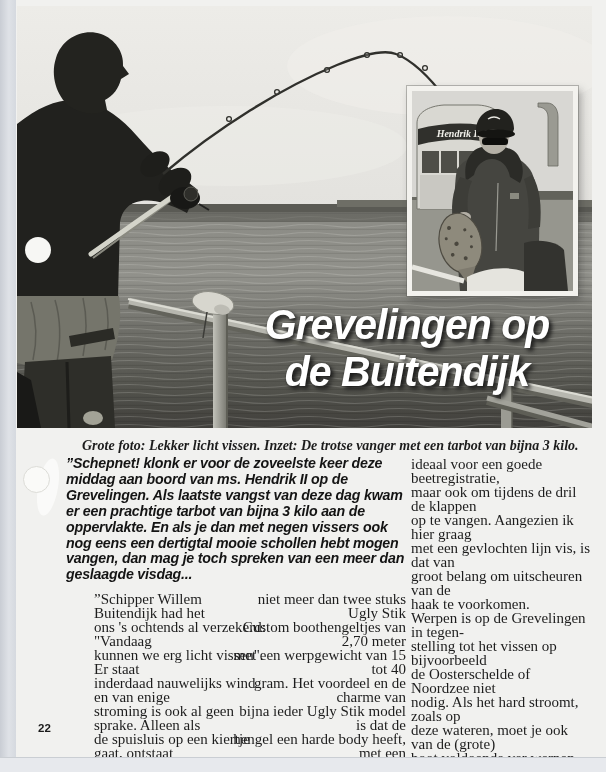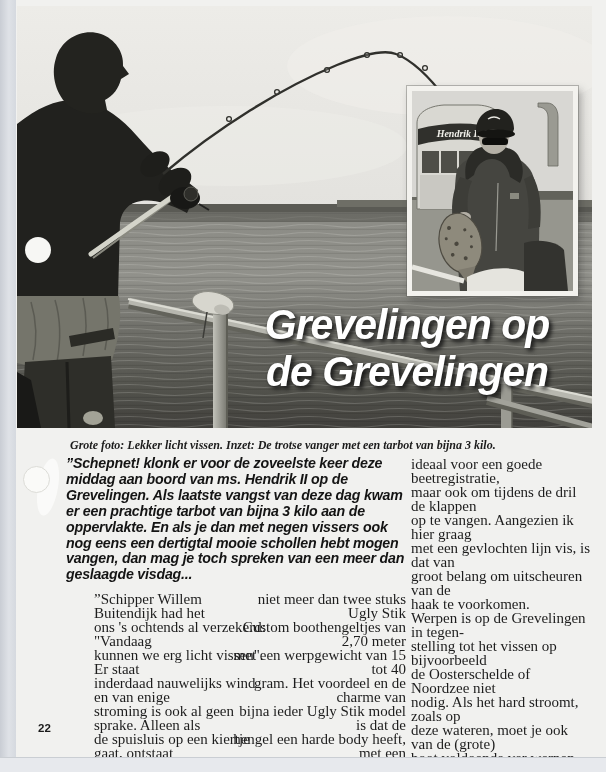--- a/index.html
+++ b/index.html
@@ -46,22 +46,22 @@
     text-shadow:3px 3px 4px rgba(18,18,18,.9), 0 0 2px rgba(0,0,0,.4);
     transform:scaleY(1.02);
   }
   .inset {
     position:absolute; left:390px; top:80px; width:171px; height:210px;
     border:5px solid #f3f2ee; z-index:6; background:#d8d7d3;
     box-shadow:0 0 0 1px rgba(95,95,90,.4), 3px 4px 8px rgba(40,40,40,.35);
   }
   
   .caption {
-    position:absolute; left:54px; top:438px; width:525px;
-    font-style:italic; font-weight:bold; font-size:12px; color:#1c1c1c;
+    position:absolute; left:66px; top:438px; width:525px;
+    font-style:italic; font-weight:bold; font-size:14px; color:#1c1c1c;
   }
   .intro {
     position:absolute; left:50px; top:456px; width:352px;
     font-family:Liberation Sans, sans-serif;
     font-style:italic; font-weight:bold;
     font-size:14.2px; line-height:15.9px; color:#141414;
     white-space:pre-line; letter-spacing:-0.2px;
   }
   .col { position:absolute; font-size:15px; line-height:14px; color:#1d1d1d; white-space:pre-line; }
   .col1 { left:50px; top:592px; width:174px;margin-left:28px; }
@@ -171,21 +171,21 @@
         <line x1="495" y1="378" x2="495" y2="422" stroke="#5e5e56" stroke-width="1.5"></line>
         <line x1="470" y1="395" x2="578" y2="424" stroke="#5e5e56" stroke-width="8"></line>
         <line x1="470" y1="392" x2="578" y2="421" stroke="#a2a29a" stroke-width="5"></line>
       </g>
 
       <circle cx="21" cy="244" r="13" fill="#f7f7f4"></circle>
     </svg>
 
     <div class="headline">
       <div>Grevelingen op</div>
-      <div>de Grevelingen</div>
+      <div>de Buitendijk</div>
     </div>
 
     <div class="inset">
       <svg width="161" height="200" viewBox="0 0 161 200">
         <rect x="0" y="0" width="161" height="200" fill="#d8d7d3"></rect>
         <rect x="0" y="108" width="161" height="92" fill="#96968e"></rect>
         <rect x="0" y="106" width="161" height="3" fill="#6a6a62"></rect>
         <rect x="118" y="100" width="43" height="8" fill="#62625a"></rect>
 
         <g>

